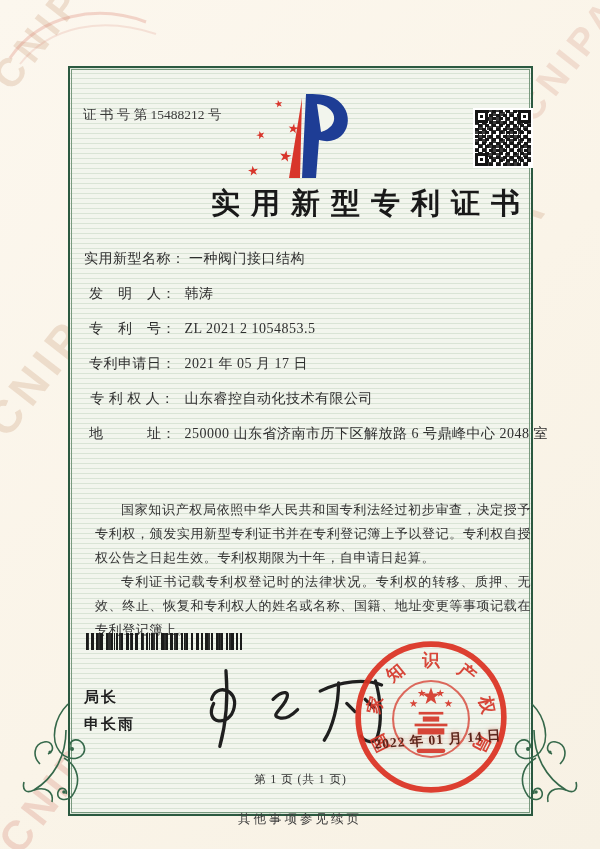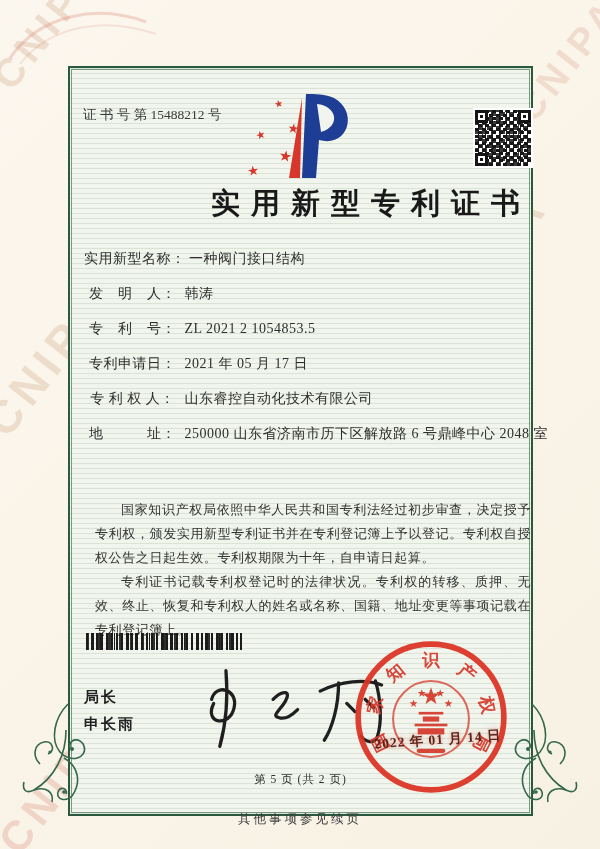--- a/index.html
+++ b/index.html
@@ -205,21 +205,21 @@
         <polygon transform="translate(94,64) scale(0.45)" points="0,-9 2.1,-2.9 8.6,-2.8 3.4,1.1 5.3,7.3 0,3.6 -5.3,7.3 -3.4,1.1 -8.6,-2.8 -2.1,-2.9"></polygon>
         <rect x="65" y="72" width="24" height="2.6"></rect>
         <rect x="69" y="76.5" width="16" height="5"></rect>
         <rect x="61" y="83.5" width="32" height="2.6"></rect>
         <rect x="64" y="88" width="26" height="6"></rect>
         <rect x="63" y="108" width="28" height="4" rx="2"></rect>
       </g>
     </svg>
     <div class="seal-date">2022 年 01 月 14 日</div>
 
-    <div class="page-footer">第 5 页 (共 2 页)</div>
+    <div class="page-footer">第 1 页 (共 1 页)</div>
   </div>
 
   <svg class="flourish fl-left" viewBox="0 0 102 104">
     <g fill="none" stroke="#35684a" stroke-width="1.6">
       <path d="M48,4 C34,18 30,40 40,52 C50,64 68,58 64,46 C61,37 48,38 50,48"></path>
       <path d="M46,30 C46,56 34,78 14,90 C6,94 2,90 4,82"></path>
       <path d="M14,90 C26,86 34,92 32,102"></path>
       <path d="M44,58 C58,66 62,82 52,96 C46,102 36,100 38,92 C40,86 48,88 46,94"></path>
       <path d="M20,64 C12,56 14,44 24,42 C32,40 36,50 28,54"></path>
     </g>

